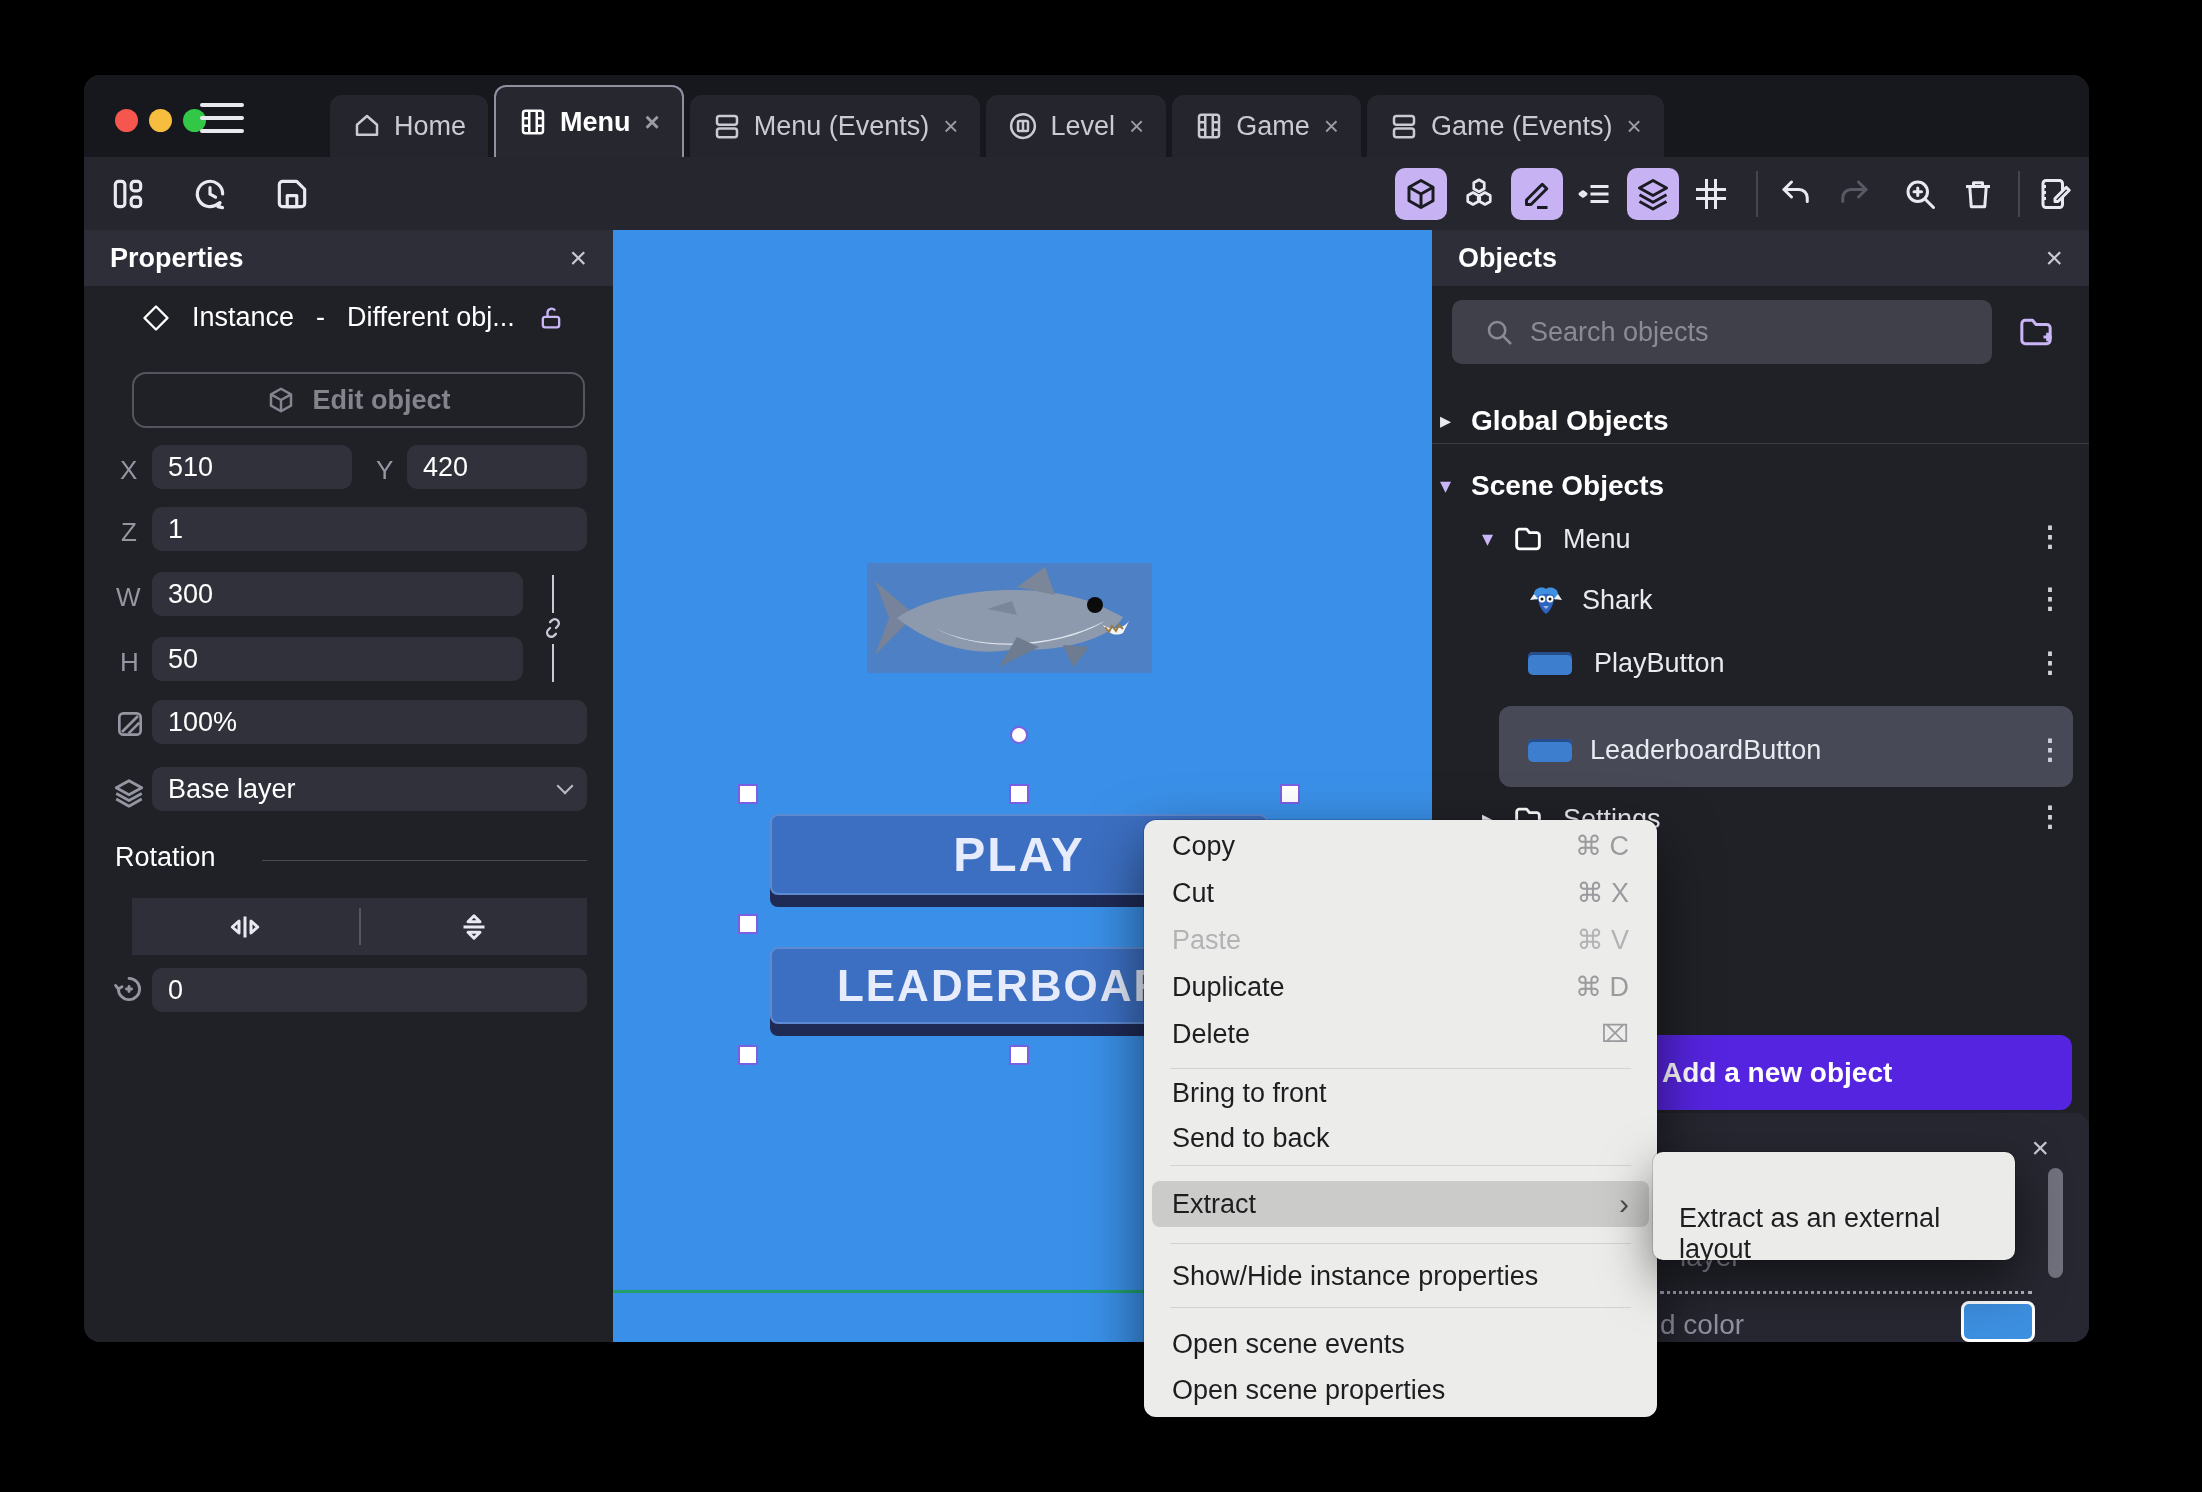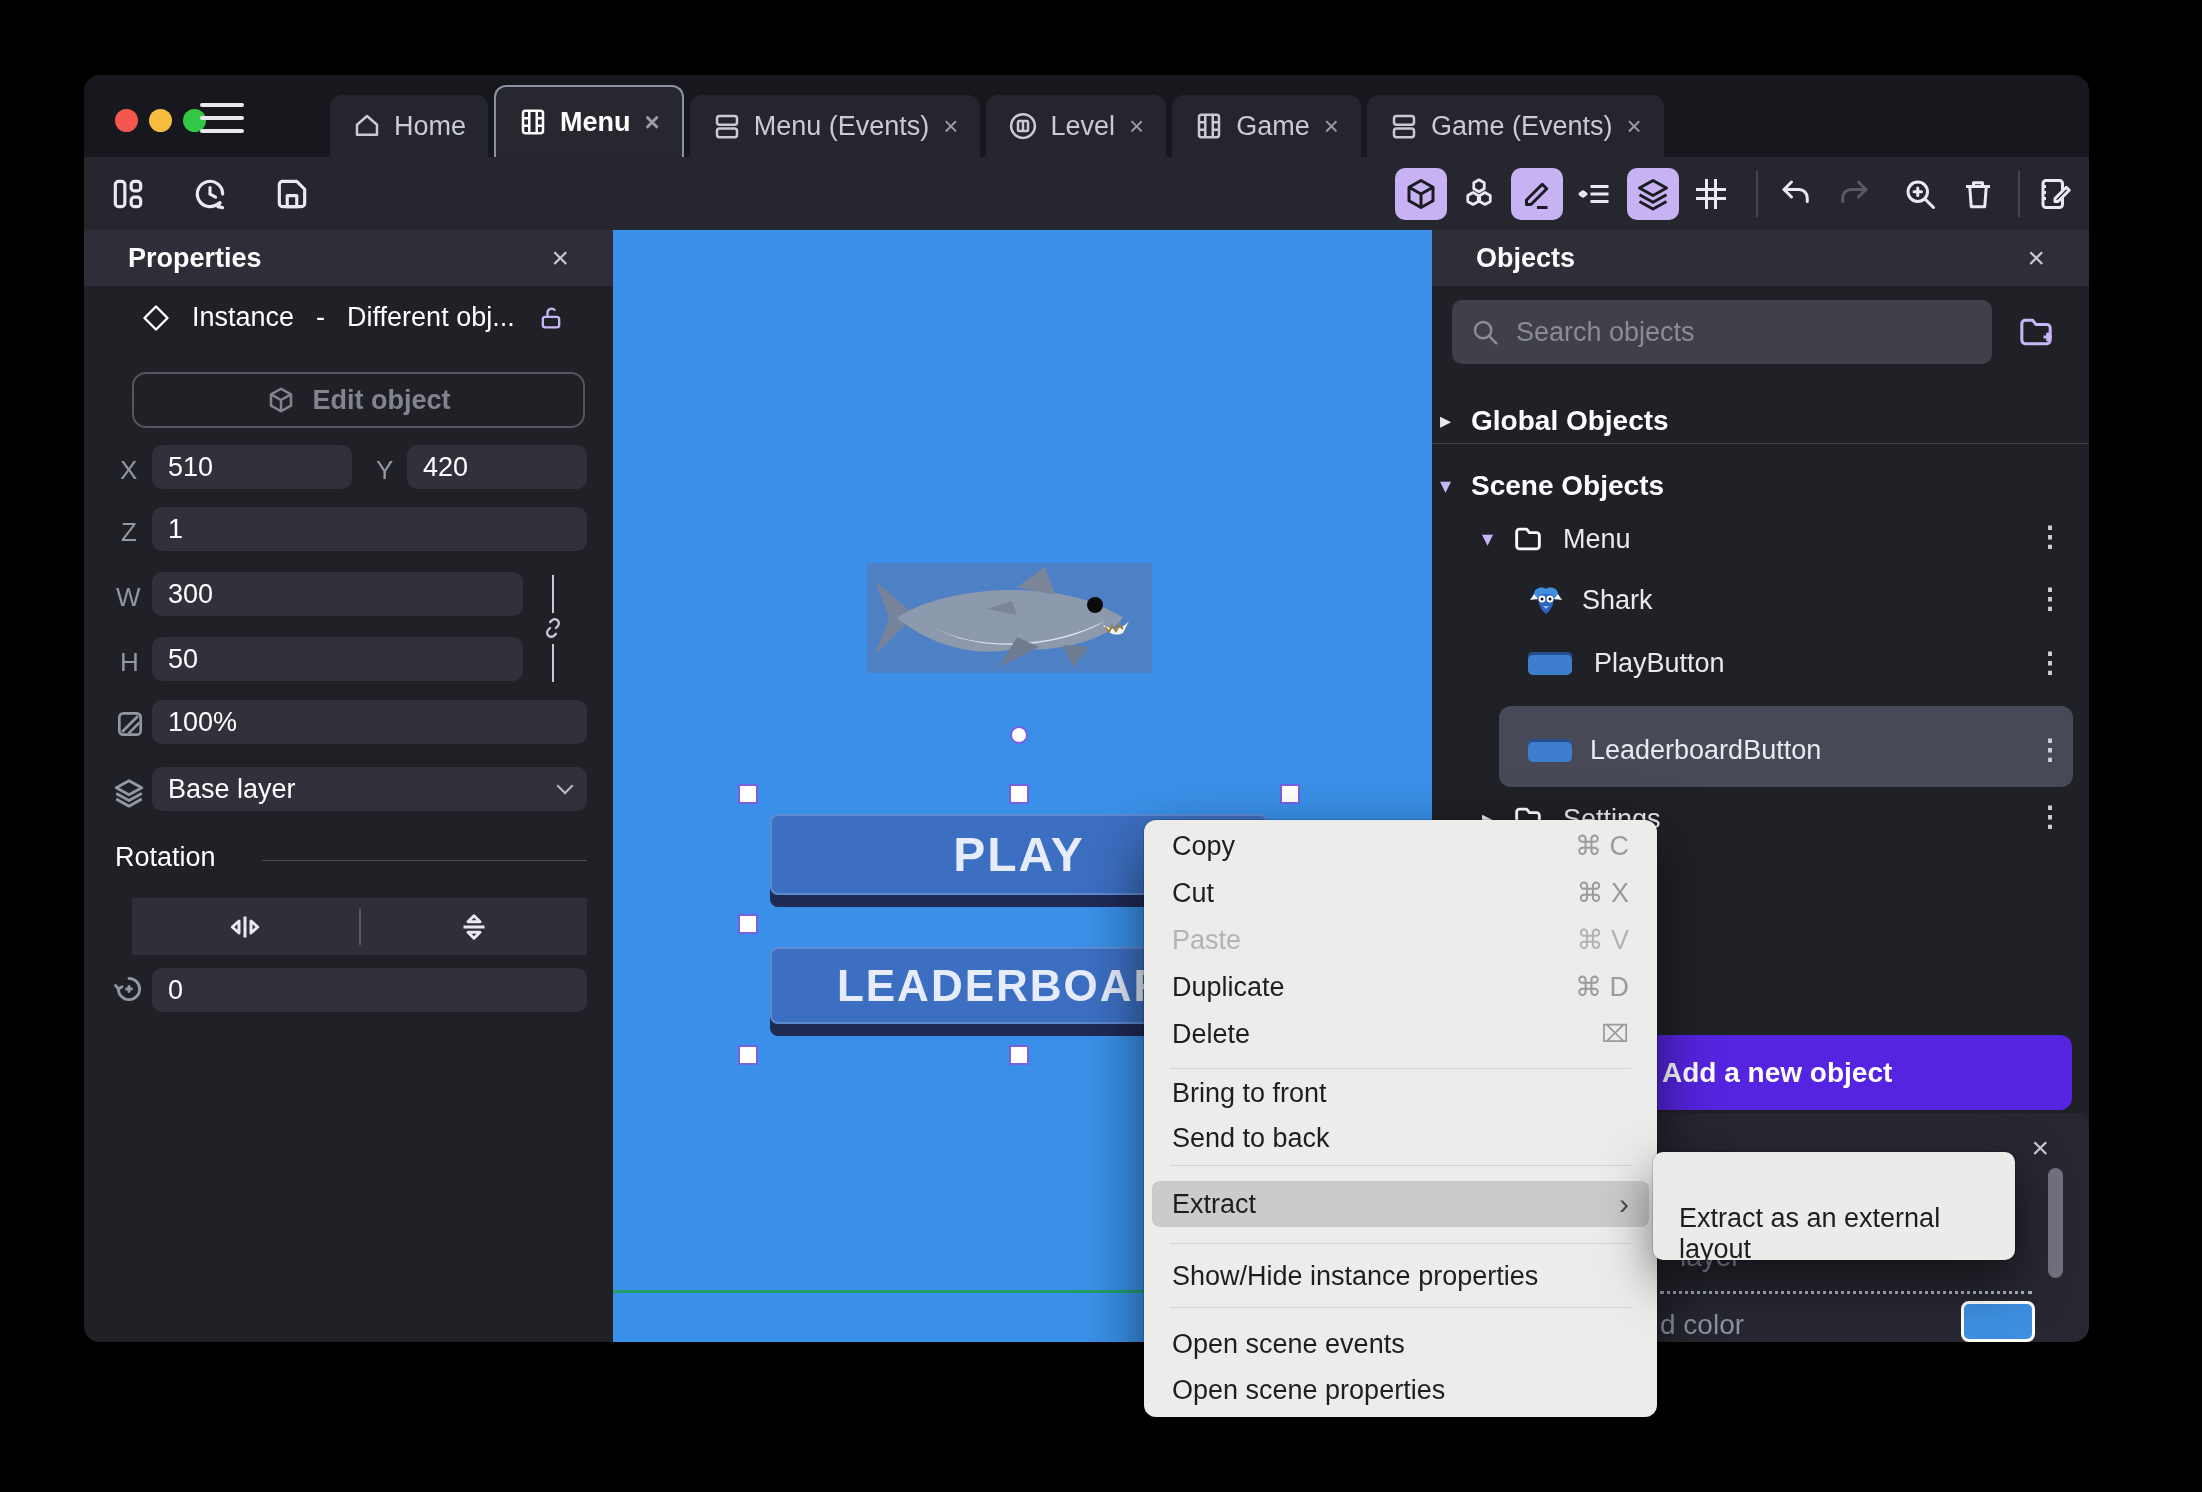--- a/index.html
+++ b/index.html
@@ -28,36 +28,36 @@
   .toolbar { position:absolute; left:0; top:82px; width:100%; height:73px; background:#26272e; }
   .tbtn { position:absolute; top:11px; width:52px; height:52px; border-radius:10px; display:flex; align-items:center; justify-content:center; color:#e9e9f2; }
   .tbtn.active { background:#c7b3f4; color:#1b1c22; }
   .tsep { position:absolute; top:14px; width:2px; height:46px; background:#45464f; }
   .preview-btn { position:absolute; left:771px; top:90px; width:245px; height:58px; border:2px solid #74757f; border-radius:14px;
     display:flex; align-items:center; color:#f2f2f7; font-size:27px; font-weight:bold; }
   .share-btn { position:absolute; left:1036px; top:90px; width:180px; height:58px; background:#5d23e3; border-radius:14px;
     display:flex; align-items:center; justify-content:center; gap:14px; color:#fff; font-size:27px; font-weight:bold; }
   
   .panel { position:absolute; top:155px; bottom:0; background:#202127; }
-  .panel-head { position:absolute; left:0; top:0; width:100%; height:56px; background:#2d2e38; display:flex; align-items:center; justify-content:space-between; padding:0 44px; }
+  .panel-head { position:absolute; left:0; top:0; width:100%; height:56px; background:#2d2e38; display:flex; align-items:center; justify-content:space-between; padding:0 26px; }
   .panel-head .t { color:#fff; font-size:27px; font-weight:bold; }
   .panel-head .x { color:#c8c9d4; font-size:30px; }
   .lbl { color:#9496a2; font-size:26px; }
   .inp { position:absolute; background:#30313b; border:none; border-radius:10px; color:#fff; font-size:27px; font-family:"Liberation Sans",sans-serif; padding:0 16px; height:44px; }
   .selbox { position:absolute; background:#30313b; border-radius:10px; color:#fff; font-size:27px; height:44px; display:flex; align-items:center; padding:0 16px; justify-content:space-between; }
   .chev { width:12px; height:12px; border-right:2.5px solid #b9bac4; border-bottom:2.5px solid #b9bac4; transform:rotate(45deg); margin-top:-6px; }
   
   .canvas { position:absolute; left:529px; top:155px; width:819px; height:1112px; background:#3a90e8; overflow:hidden;padding-left:40px; }
   .game-btn { position:absolute; width:498px; background:#3c6fc2; border:2px solid #5e8ad2; border-radius:8px;
     box-shadow:0 12px 0 #1f2a55; display:flex; align-items:center; justify-content:center;
     color:#e6ecfb; font-weight:bold; font-size:48px; letter-spacing:2px; }
   .handle { position:absolute; width:20px; height:20px; background:#fff; border:2px solid #7a5fe0; }
   .rot-handle { position:absolute; width:18px; height:18px; background:#fff; border:2px solid #7a5fe0; border-radius:50%; }
   
-  .search { position:absolute; left:20px; top:70px; width:540px; height:64px; background:#3f404a; border-radius:10px; display:flex; align-items:center; gap:16px; padding:0 18px; }
+  .search { position:absolute; left:20px; top:70px; width:540px; height:64px; background:#3f404a; border-radius:10px; display:flex; align-items:center; gap:16px; padding:0 32px; }
   .search input { background:transparent; border:none; outline:none; color:#e8e8ee; font-size:27px; width:100%; font-family:"Liberation Sans",sans-serif; }
   .search input::placeholder { color:#8a8b95; }
   .sect { color:#fff; font-size:28px; font-weight:bold; }
   .tree-row { position:absolute; display:flex; align-items:center; color:#e9eaf0; font-size:27px; }
   .kebab { position:absolute; color:#cfd0da; font-size:28px; font-weight:bold; }
   .expander { font-size:22px; }
   .thumb-btn { width:44px; height:23px; background:#3d7ecf; border-radius:5px; box-shadow:0 3px 0 #274e8c inset; }
   .add-btn { position:absolute; left:1364px; top:960px; width:624px; height:75px; background:#5524e0; border-radius:12px;
     display:flex; align-items:center; justify-content:center; gap:18px; color:#fff; font-size:28px; font-weight:bold; }
   .subpanel { position:absolute; left:1348px; top:1038px; width:657px; height:229px; background:#262730; border-radius:14px 14px 0 0; }

